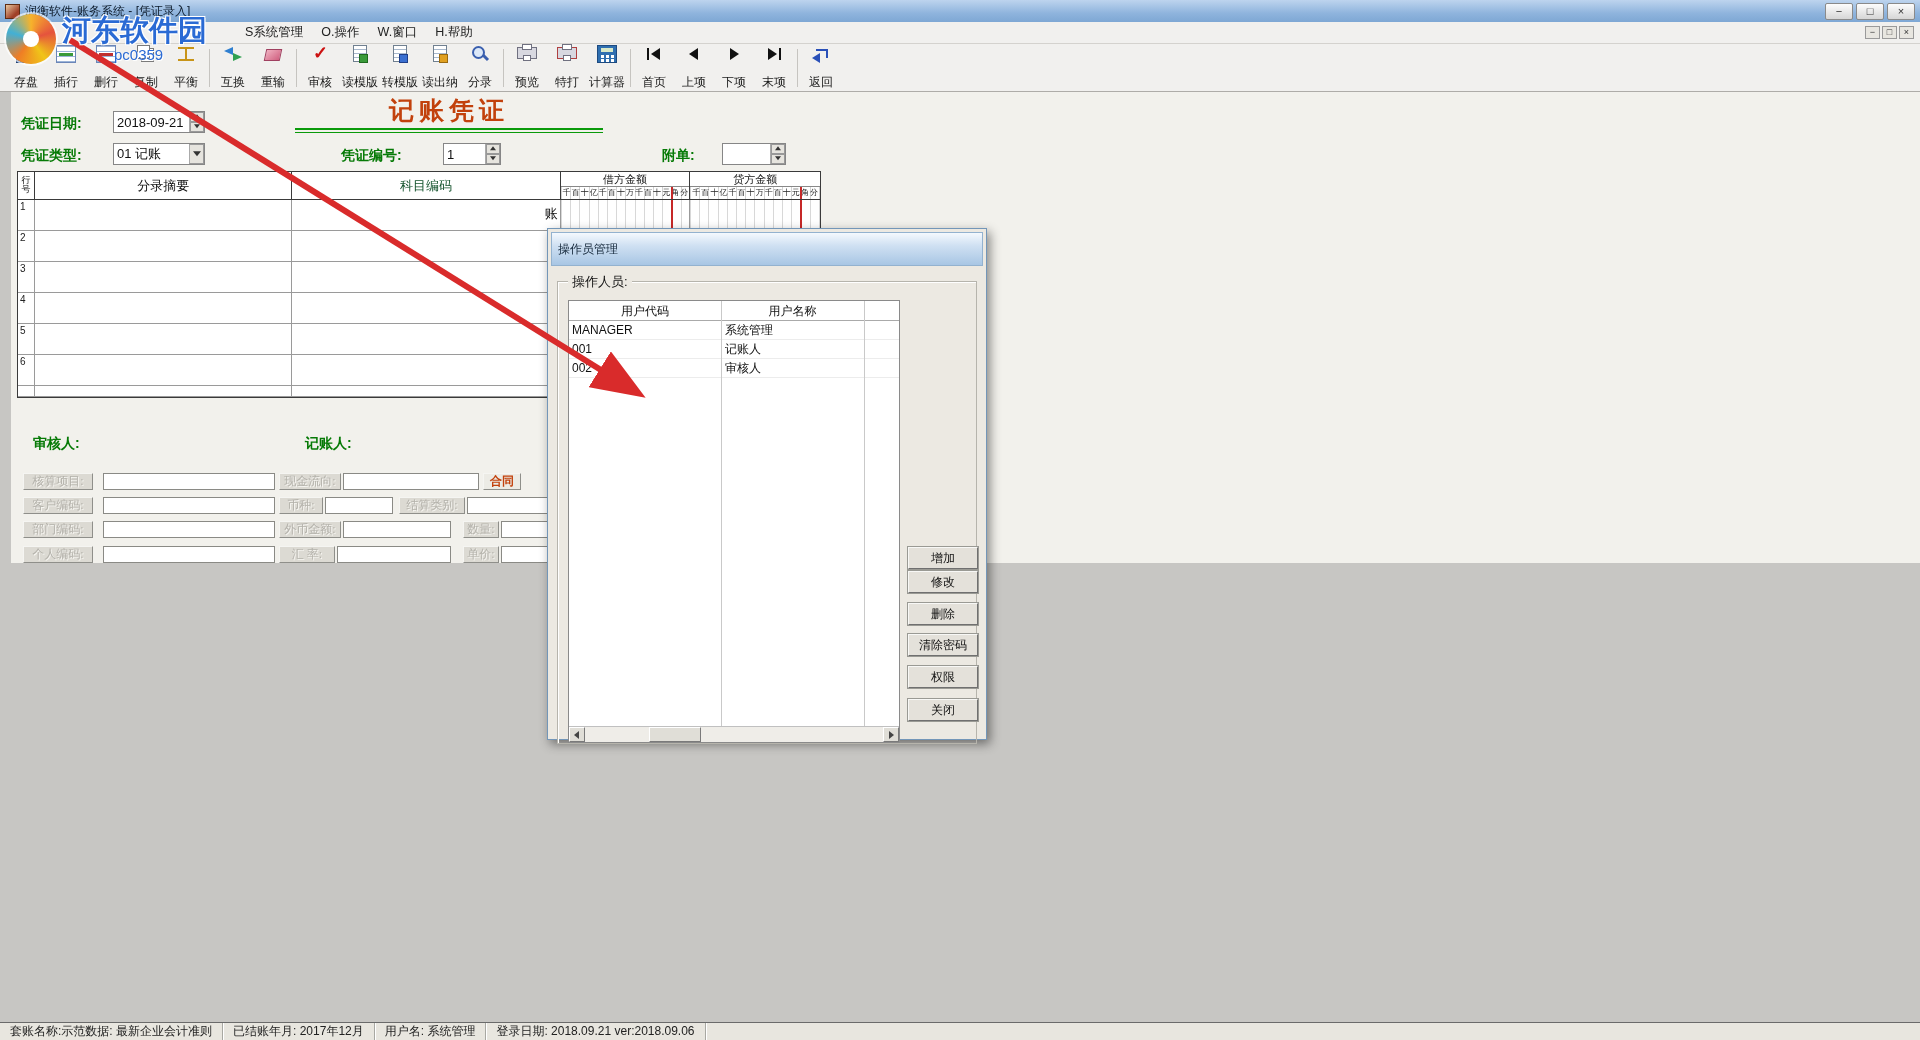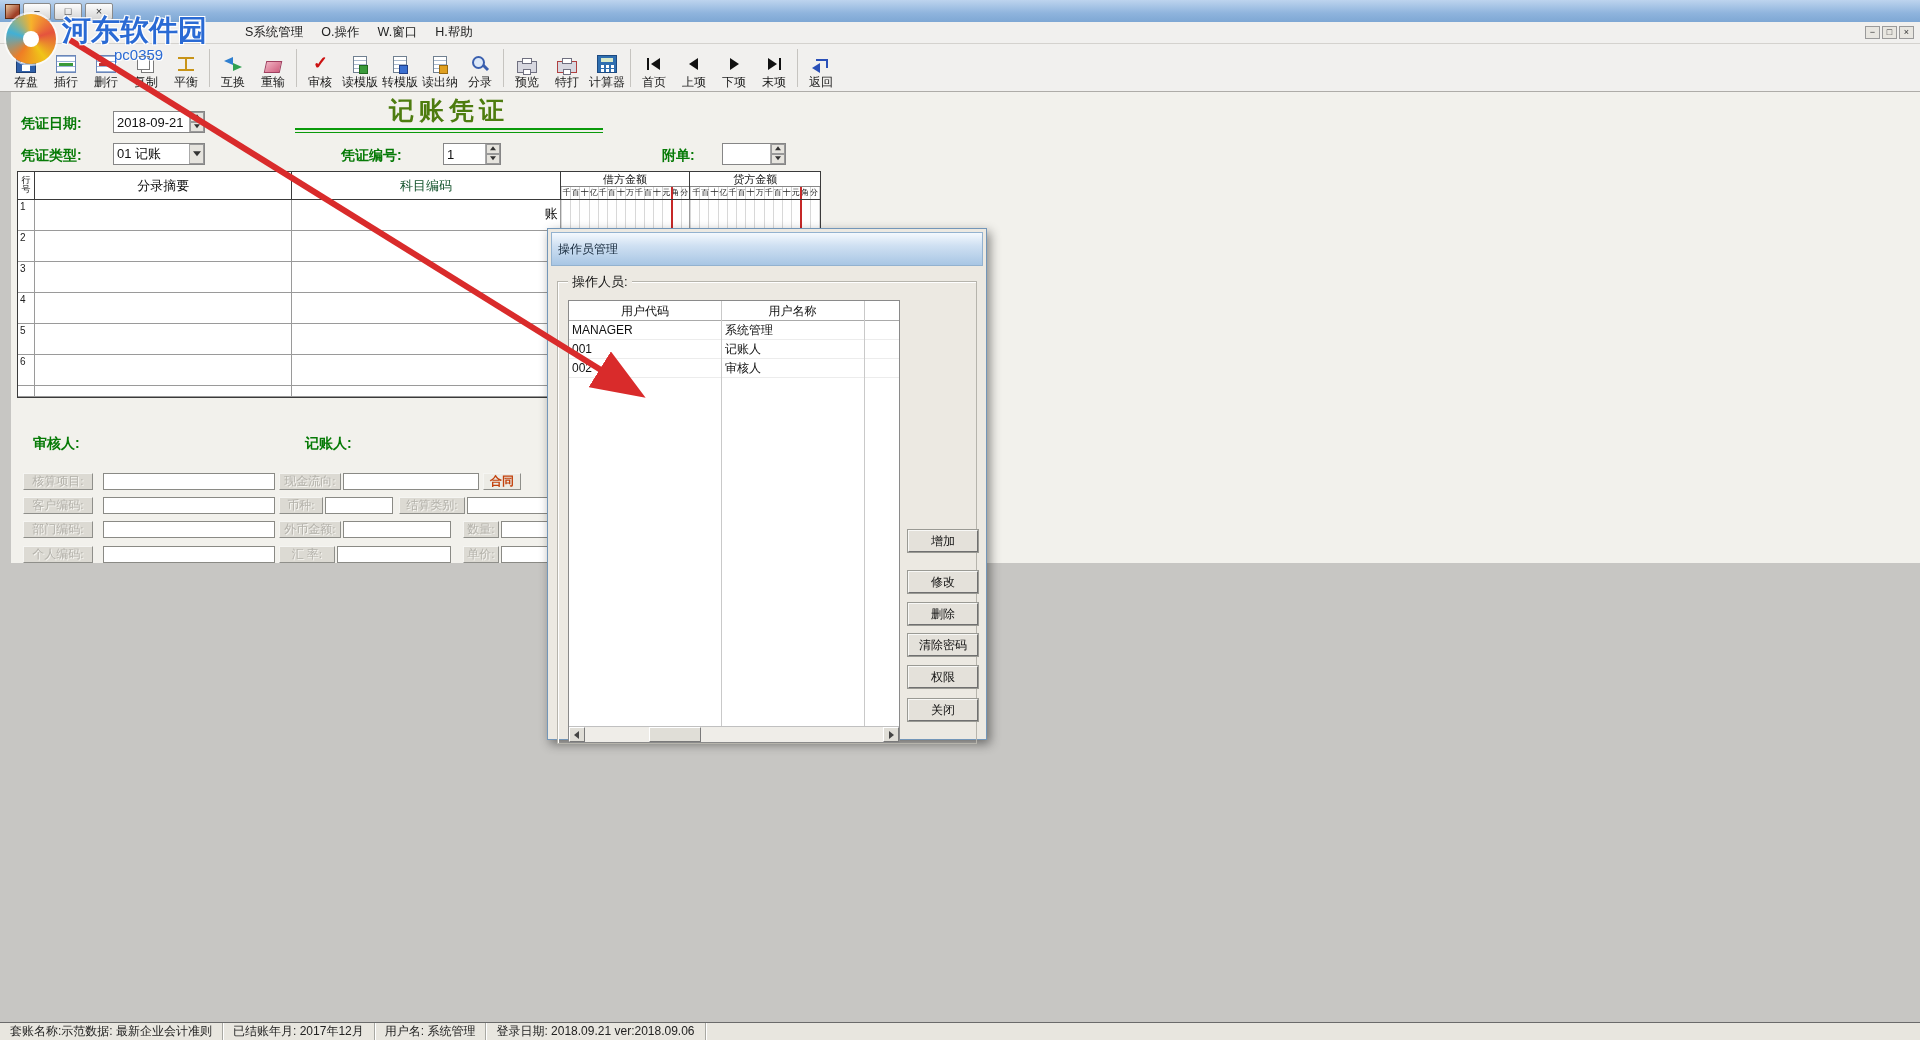--- a/index.html
+++ b/index.html
@@ -19,21 +19,21 @@
   
   .menubar { position:absolute; top:22px; left:0; right:0; height:22px; background:#f1f0ee;
     border-bottom:1px solid #d4d2ce; display:flex; align-items:center; padding-left:236px; font-size:12.5px; color:#222; }
   .menu-item { padding:2px 9px; white-space:nowrap; }
   .mdi-btns { margin-left:auto; display:flex; gap:2px; padding-right:6px; }
   .mdi-btn { width:15px; height:13px; border:1px solid #9a9a9a; background:#e8e6e0; font-size:9px; line-height:10px; text-align:center; color:#333; }
 
   
   .toolbar { position:absolute; top:44px; left:0; right:0; height:48px; background:#f1f0ee;
     border-bottom:1px solid #aeaca8; display:flex; align-items:center; padding:0 6px; }
-  .tbtn { width:40px; height:46px; display:flex; flex-direction:column; align-items:center; justify-content:flex-end; gap:1px; flex:none; }
+  .tbtn { width:40px; height:46px; display:flex; flex-direction:column; align-items:center; justify-content:space-between; gap:1px; flex:none; }
   .tlabel { font-size:12px; color:#1a1a1a; white-space:nowrap; }
   .tsep { width:1px; height:38px; background:#c6c4c0; margin:0 3px; flex:none; }
   .ticon { width:20px; height:18px; position:relative; flex:none; }
 
   .i-save { background:#2f5fa8; border:1px solid #1d3e73; }
   .i-save::before { content:""; position:absolute; left:4px; top:1px; right:4px; height:6px; background:#cfe0f2; }
   .i-save::after  { content:""; position:absolute; left:5px; bottom:1px; right:5px; height:6px; background:#fff; }
 
   .i-grid { background:#fff; border:1px solid #6b86b8;
     background-image:linear-gradient(#9cb4d8 1px,transparent 1px); background-size:100% 5px; }
@@ -89,21 +89,21 @@
   .spinbox { position:absolute; height:22px; display:flex; background:#fff; border:1px solid #868686; }
   .spinbox input { flex:1; min-width:0; border:none; outline:none; background:#fff; font:13px "Liberation Sans",sans-serif; padding:0 3px; color:#111; }
   .spin { width:15px; display:flex; flex-direction:column; border-left:1px solid #aaa; flex:none; }
   .spin b, .dropbtn { flex:1; background:#e6e4de; border:1px solid #999; position:relative; }
   .spin b.up::after { content:""; position:absolute; left:50%; top:50%; transform:translate(-50%,-40%); border:3px solid transparent; border-bottom:4px solid #333; margin-top:-3px; }
   .spin b.dn::after { content:""; position:absolute; left:50%; top:50%; transform:translate(-50%,-40%); border:3px solid transparent; border-top:4px solid #333; }
   .dropbtn { width:15px; flex:none; border-left:1px solid #aaa; }
   .dropbtn::after { content:""; position:absolute; left:50%; top:50%; transform:translate(-50%,-30%); border:4px solid transparent; border-top:5px solid #333; }
 
   .vtitle { position:absolute; left:284px; top:2px; width:308px; text-align:center; }
-  .vtitle-text { font-size:25px; font-weight:bold; letter-spacing:5px; color:#4d7c0f;text-align:center; }
+  .vtitle-text { font-size:25px; font-weight:bold; letter-spacing:5px; color:#c2410c;text-align:center; }
   .uline1 { margin-top:1px; border-top:2px solid #0a9a0a; }
   .uline2 { margin-top:2px; border-top:1px solid #0a9a0a; }
 
   
   .vtable { position:absolute; left:6px; top:79px; width:804px; background:#fff; border:1px solid #3a3a3a; }
   .vhead { display:flex; height:28px; border-bottom:1px solid #3a3a3a; }
   .h-no { width:17px; border-right:1px solid #3a3a3a; font-size:9px; line-height:9px; text-align:center; padding-top:4px; word-break:break-all; color:#111; }
   .h-sum { width:258px; border-right:1px solid #3a3a3a; display:flex; align-items:center; justify-content:center; font-size:13px; color:#111; }
   .h-sub { width:269px; border-right:1px solid #3a3a3a; display:flex; align-items:center; justify-content:center; font-size:13px; color:#14532d; }
   .h-amt { width:130px; display:flex; flex-direction:column; border-right:1px solid #3a3a3a; }
@@ -185,20 +185,21 @@
   .wm-code { font-size:15px; color:#2a6ad4; margin-left:52px; text-shadow:1px 1px 0 #fff; }
   .arrow-overlay { position:absolute; inset:0; z-index:90; pointer-events:none; }
 </style>
 </head>
 <body>
 
 <div class="screen">
 
   <div class="titlebar">
     <div class="app-icon"></div>
+    <div class="title-text">润衡软件-账务系统 - [凭证录入]</div>
     <div class="win-btn">−</div>
     <div class="win-btn">□</div>
     <div class="win-btn">×</div>
   </div>
 
   <div class="menubar">
     <span class="menu-item">S系统管理</span>
     <span class="menu-item">O.操作</span>
     <span class="menu-item">W.窗口</span>
     <span class="menu-item">H.帮助</span>
@@ -472,21 +473,21 @@
           <div class="vline vl2"></div>
           <div class="hscroll">
             <span class="sb-btn sb-left"></span>
             <span class="sb-track">
                 <span class="sb-thumb"></span>
               </span>
             <span class="sb-btn sb-right"></span>
           </div>
         </div>
 
-        <div class="dlg-btn" style="top:248px">增加</div>
+        <div class="dlg-btn" style="top:265px">增加</div>
         <div class="dlg-btn" style="top:289px">修改</div>
         <div class="dlg-btn" style="top:321px">删除</div>
         <div class="dlg-btn" style="top:352px">清除密码</div>
         <div class="dlg-btn" style="top:384px">权限</div>
         <div class="dlg-btn" style="top:417px">关闭</div>
       </div>
     </div>
   </div>
 
   <div class="statusbar">

